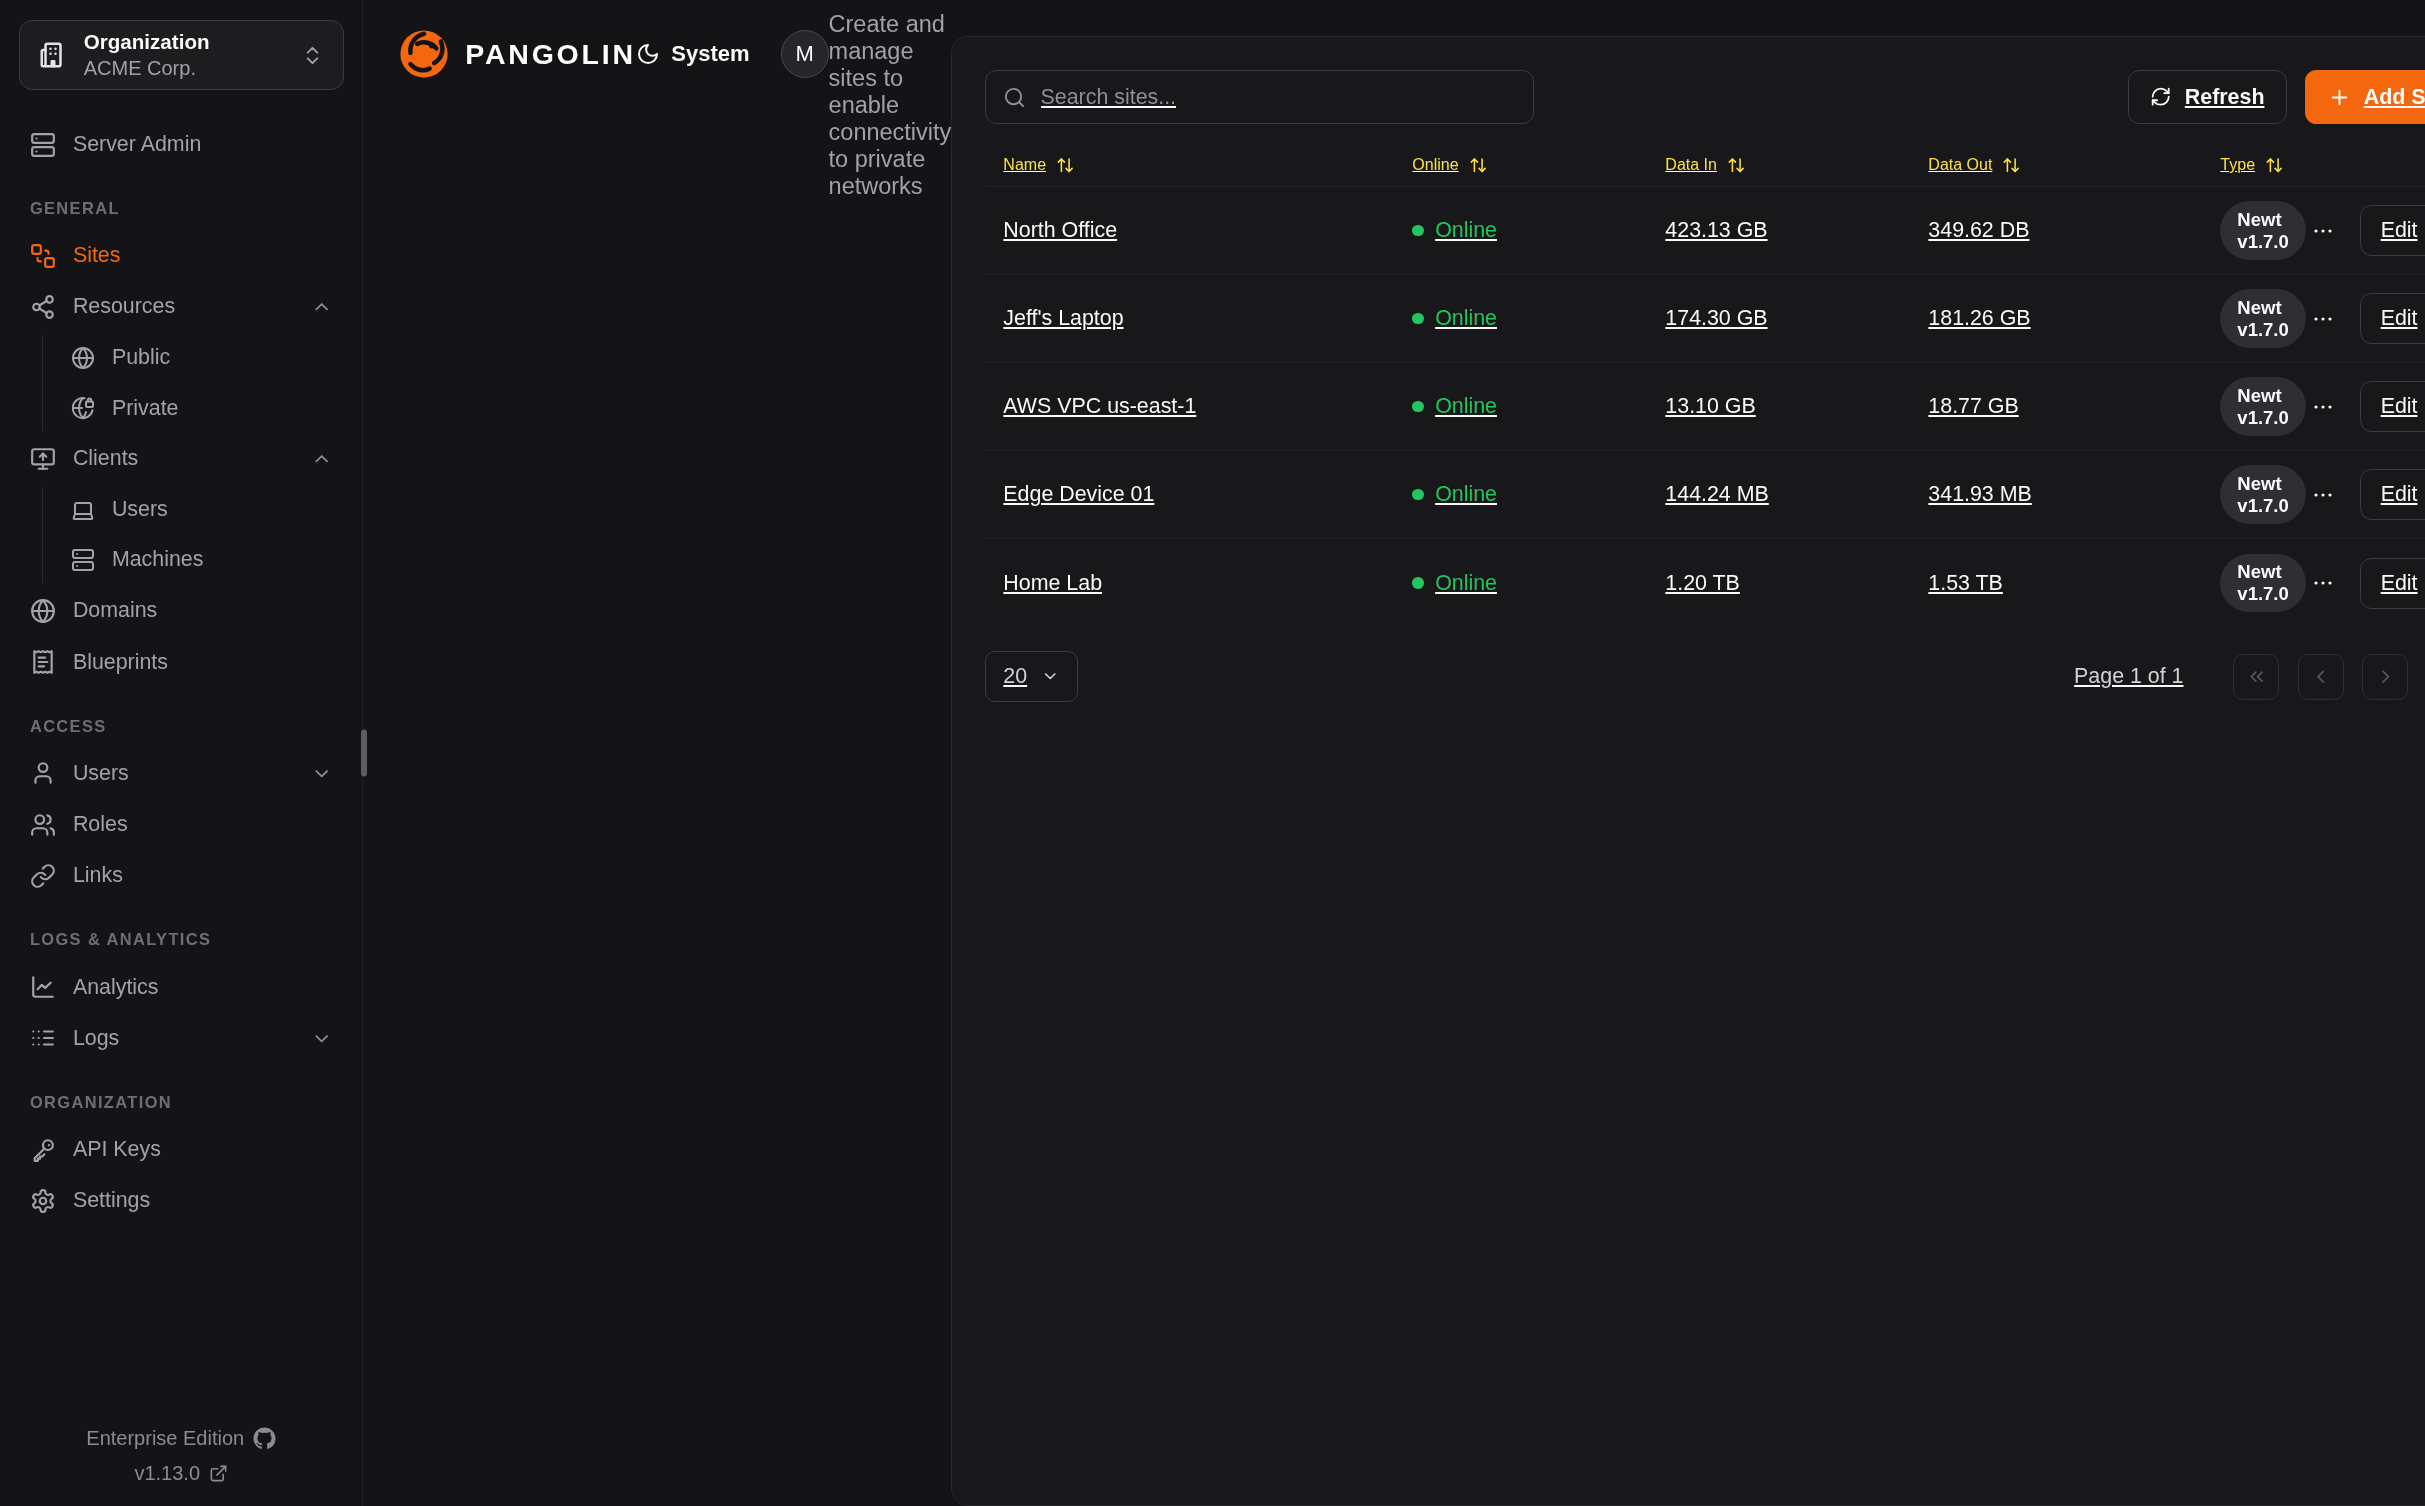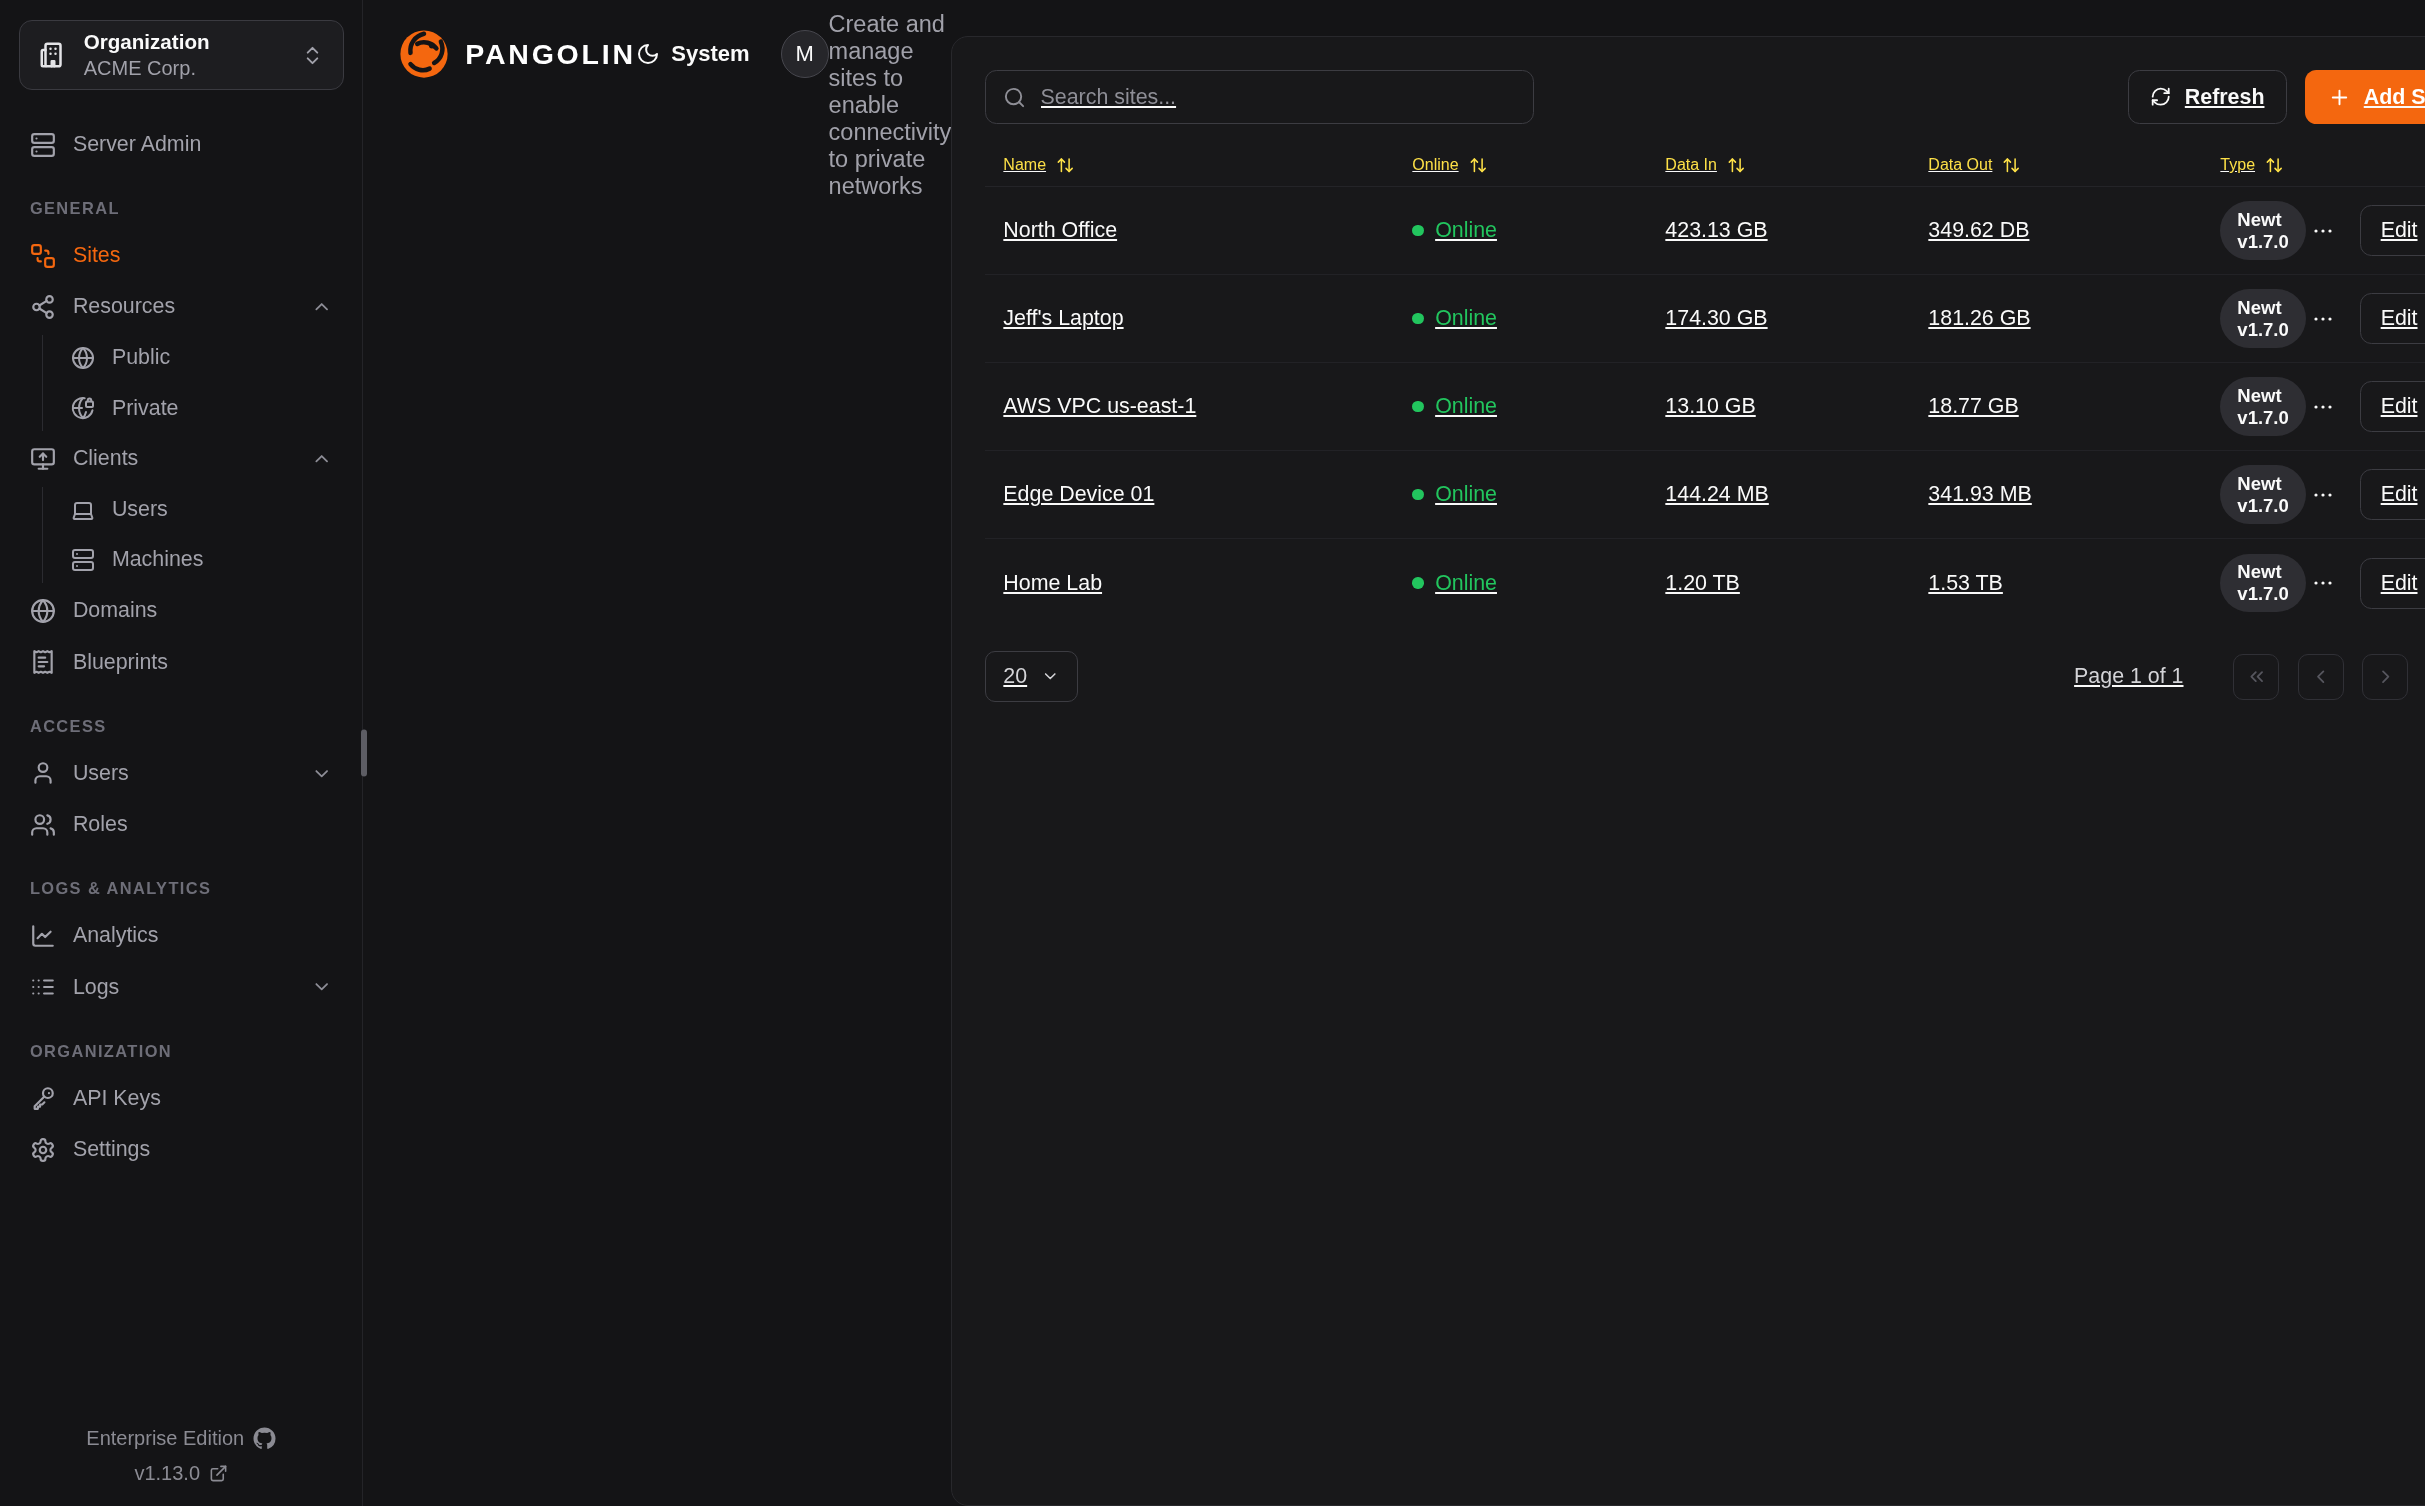--- a/index.html
+++ b/index.html
@@ -251,20 +251,29 @@
             <svg width="26" height="26" viewBox="0 0 24 24" fill="none" stroke="currentColor" stroke-width="2" stroke-linecap="round" stroke-linejoin="round">
               <path d="M16 21v-2a4 4 0 0 0-4-4H6a4 4 0 0 0-4 4v2"></path>
               <circle cx="9" cy="7" r="4"></circle>
               <path d="M22 21v-2a4 4 0 0 0-3-3.87"></path>
               <path d="M16 3.13a4 4 0 0 1 0 7.75"></path>
             </svg>
           </span>
         <span>Roles</span>
       </div>
 
+      <div class="nav-item">
+        <span>
+            <svg width="26" height="26" viewBox="0 0 24 24" fill="none" stroke="currentColor" stroke-width="2" stroke-linecap="round" stroke-linejoin="round">
+              <path d="M10 13a5 5 0 0 0 7.54.54l3-3a5 5 0 0 0-7.07-7.07l-1.72 1.71"></path>
+              <path d="M14 11a5 5 0 0 0-7.54-.54l-3 3a5 5 0 0 0 7.07 7.07l1.71-1.71"></path>
+            </svg>
+          </span>
+        <span>Links</span>
+      </div>
 
       <div class="section-label">LOGS &amp; ANALYTICS</div>
 
       <div class="nav-item">
         <span>
             <svg width="26" height="26" viewBox="0 0 24 24" fill="none" stroke="currentColor" stroke-width="2" stroke-linecap="round" stroke-linejoin="round">
               <path d="M3 3v16a2 2 0 0 0 2 2h16"></path>
               <path d="m7 14 4-4 3 3 5-5"></path>
             </svg>
           </span>

